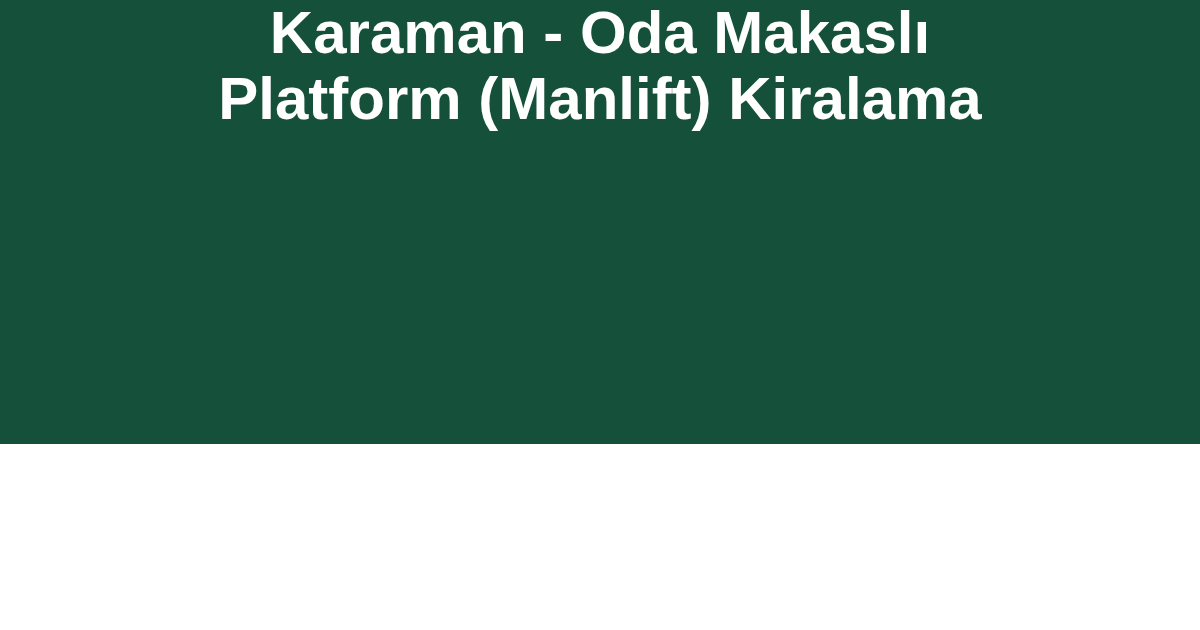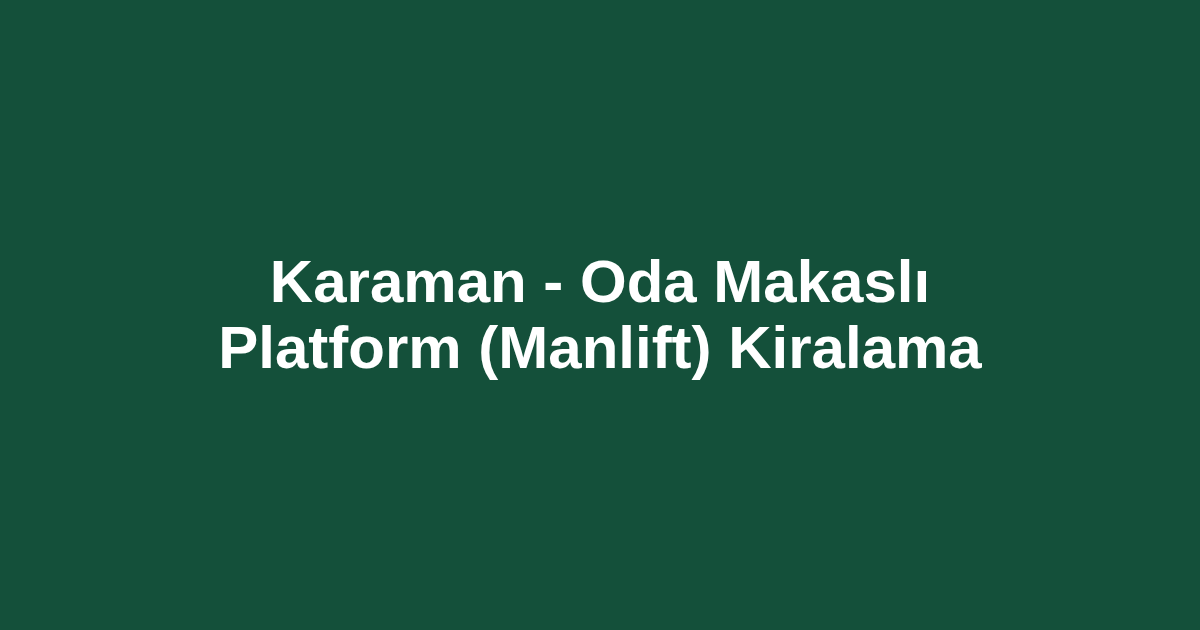--- a/index.html
+++ b/index.html
@@ -11,24 +11,24 @@
   body {
     width: 1200px;
     height: 630px;
     overflow: hidden;
     font-family: "Liberation Sans", "DejaVu Sans", sans-serif;
   }
 
   .og-card {
     box-sizing: border-box;
     width: 1200px;
-    height: 630px;
+    height: 444px;
     background-color: #14503A;
     display: flex;
-    align-items: center;
+    align-items: flex-start;
     justify-content: center;
     text-align: center;
     position: relative;
   }
 
   .card-content {
     width: 100%;
     display: flex;
     flex-direction: column;
     align-items: center;

